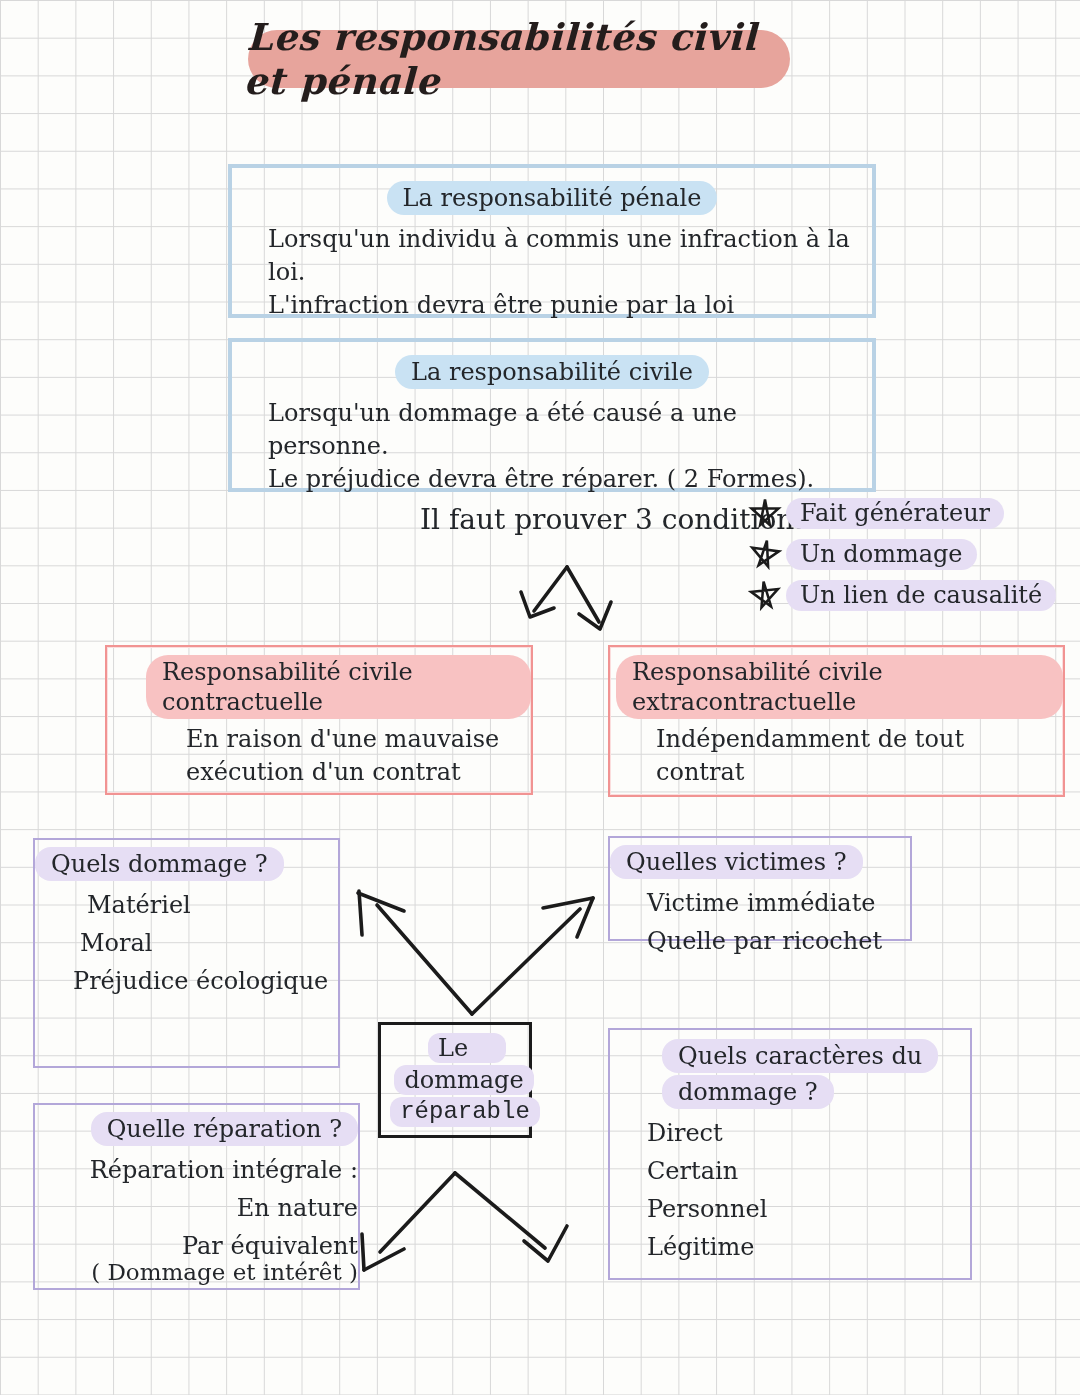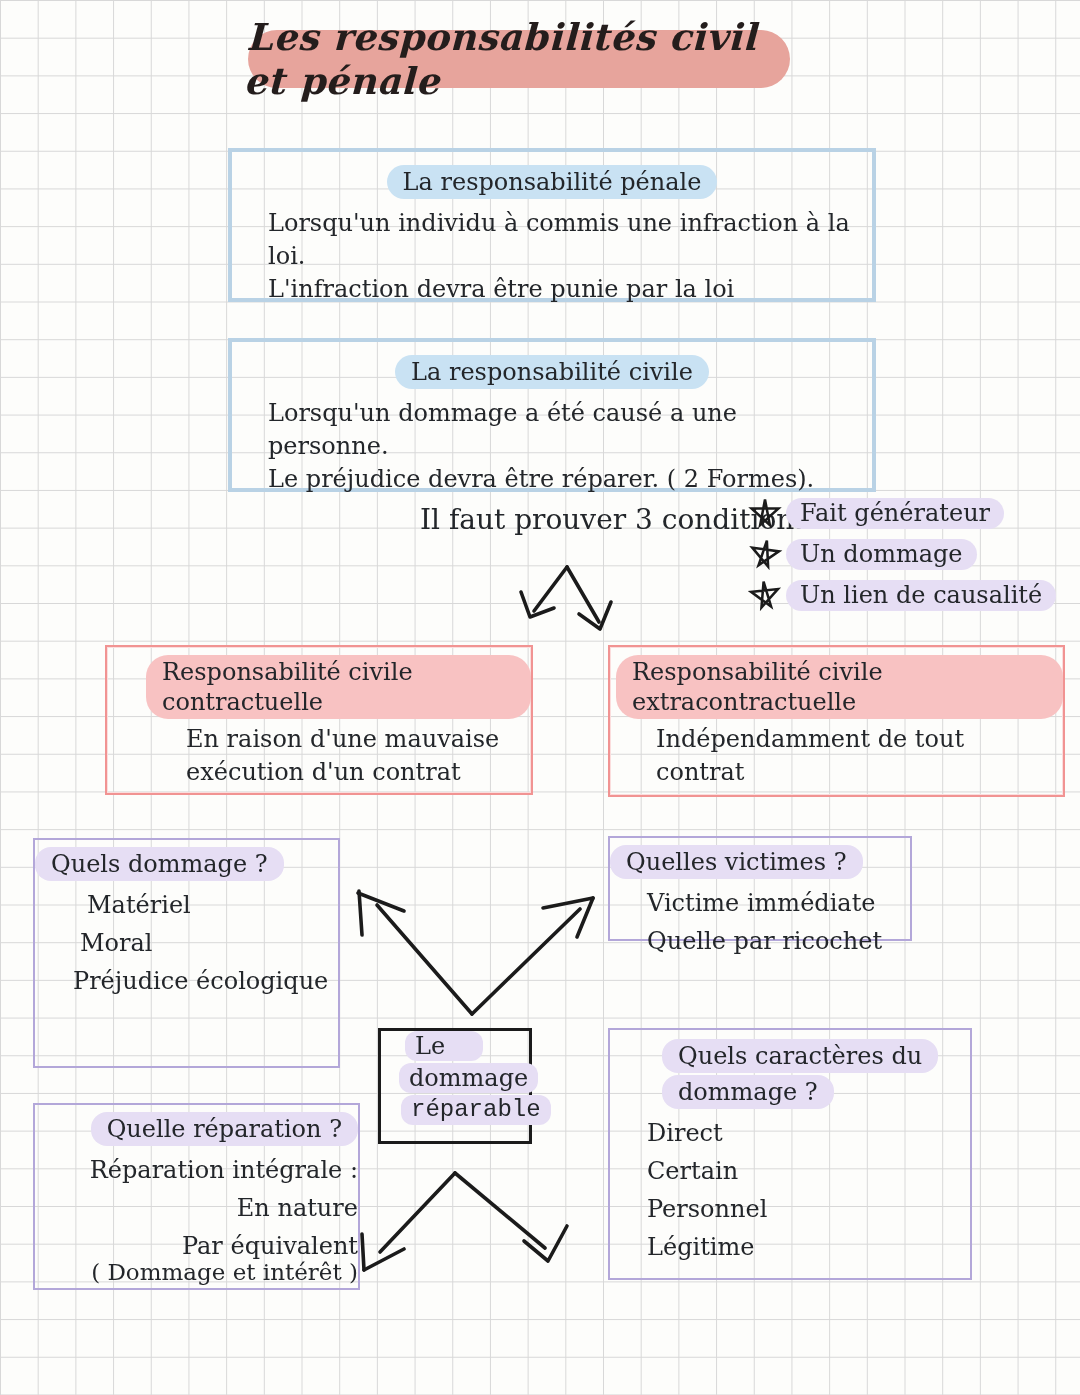--- a/index.html
+++ b/index.html
@@ -65,39 +65,39 @@
   .indent-steps li:nth-child(4){margin-left:32px;}
   .tl-title{margin-left:62px;}
   .tr-title{margin-left:47px;}
   .bl-title{margin-left:62px;}
   .br-title{margin-left:52px;display:inline-block;}
   .tr-items li,.br-items li{margin-left:37px;}
   .bl-items li{margin-left:14px;}
   .bl-items li.paren{margin-top:-12px;margin-left:52px;font-size:23px;}
   
   .center-box{left:378px;top:1022px;width:154px;height:116px;
-    display:flex;flex-direction:column;align-items:flex-start;
-    padding:0 0 0 10px;gap:2px;margin-top:6px;}
+    display:flex;flex-direction:column;align-items:center;
+    padding:8px 0 0 10px;gap:2px;}
   .center-box .cline{background:var(--purple-highlight,#e6def4);
     border-radius:12px;font-size:24px;line-height:28px;padding:1px 10px;}
   .cline.c0{min-width:58px;margin-left:14px;}
   .cline.c1{min-width:106px;margin-left:8px;}
   .cline.c2{min-width:92px;margin-left:10px;font-family:Liberation Mono, monospace;}
   .arrows{left:0;top:0;pointer-events:none;}
 </style>
 </head>
 <body>
 
 <div class="page">
 
   <div class="abs title-pill">
     <span>Les responsabilités civil et pénale</span>
   </div>
 
-  <div class="abs box blue-box" style="left:228px;top:148px;width:648px;height:154px;">
+  <div class="abs box blue-box" style="left:228px;top:164px;width:648px;height:154px;">
     <div class="center-title">
       <span class="pill blue-pill box-title">La responsabilité pénale</span>
     </div>
     <div class="body-text">
       <div>Lorsqu'un individu à commis une infraction à la loi.</div>
       <div>L'infraction devra être punie par la loi</div>
     </div>
   </div>
 
   <div class="abs box blue-box" style="left:228px;top:338px;width:648px;height:154px;">

